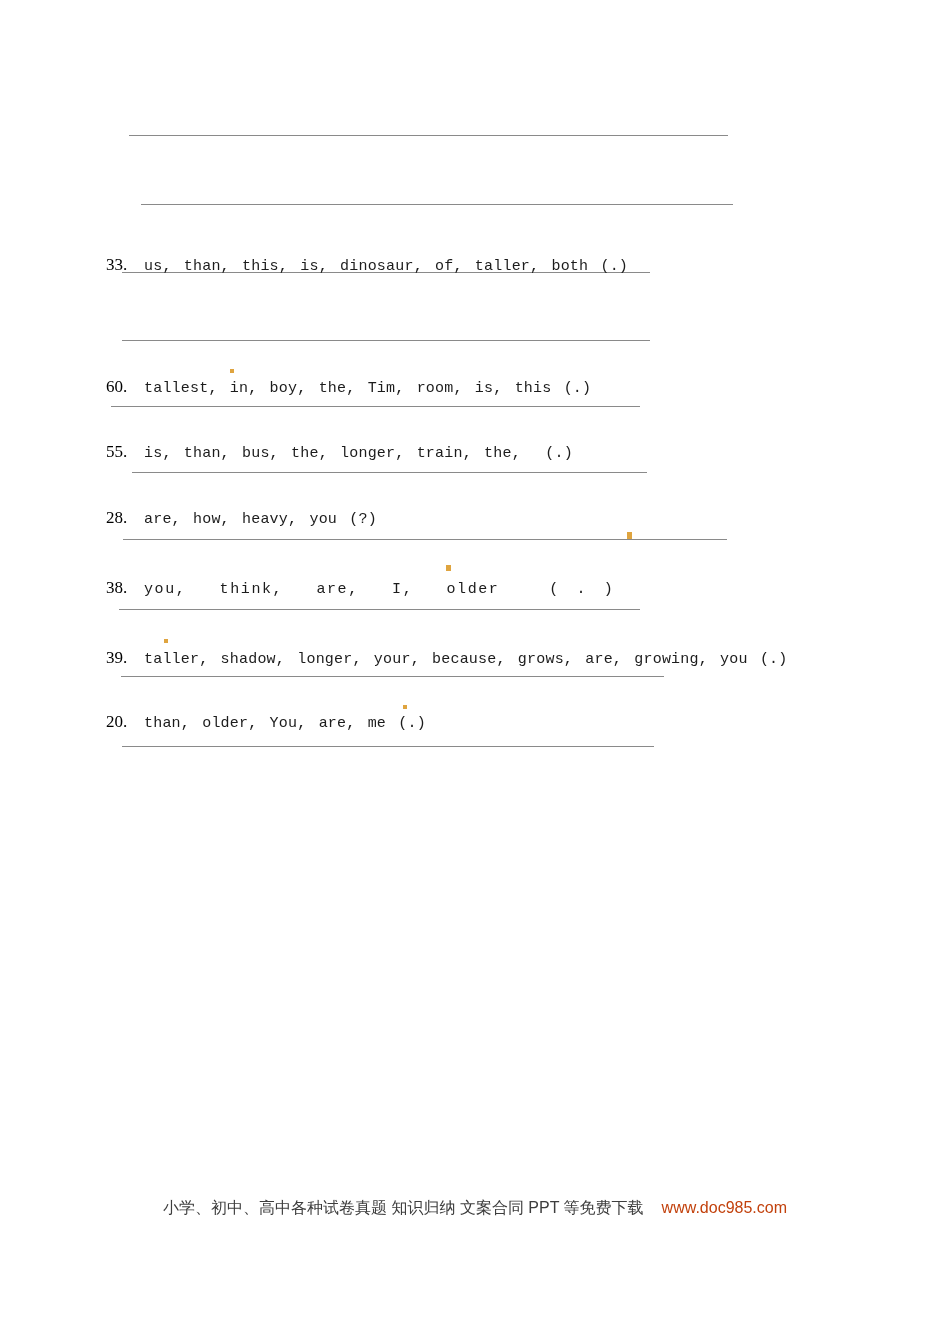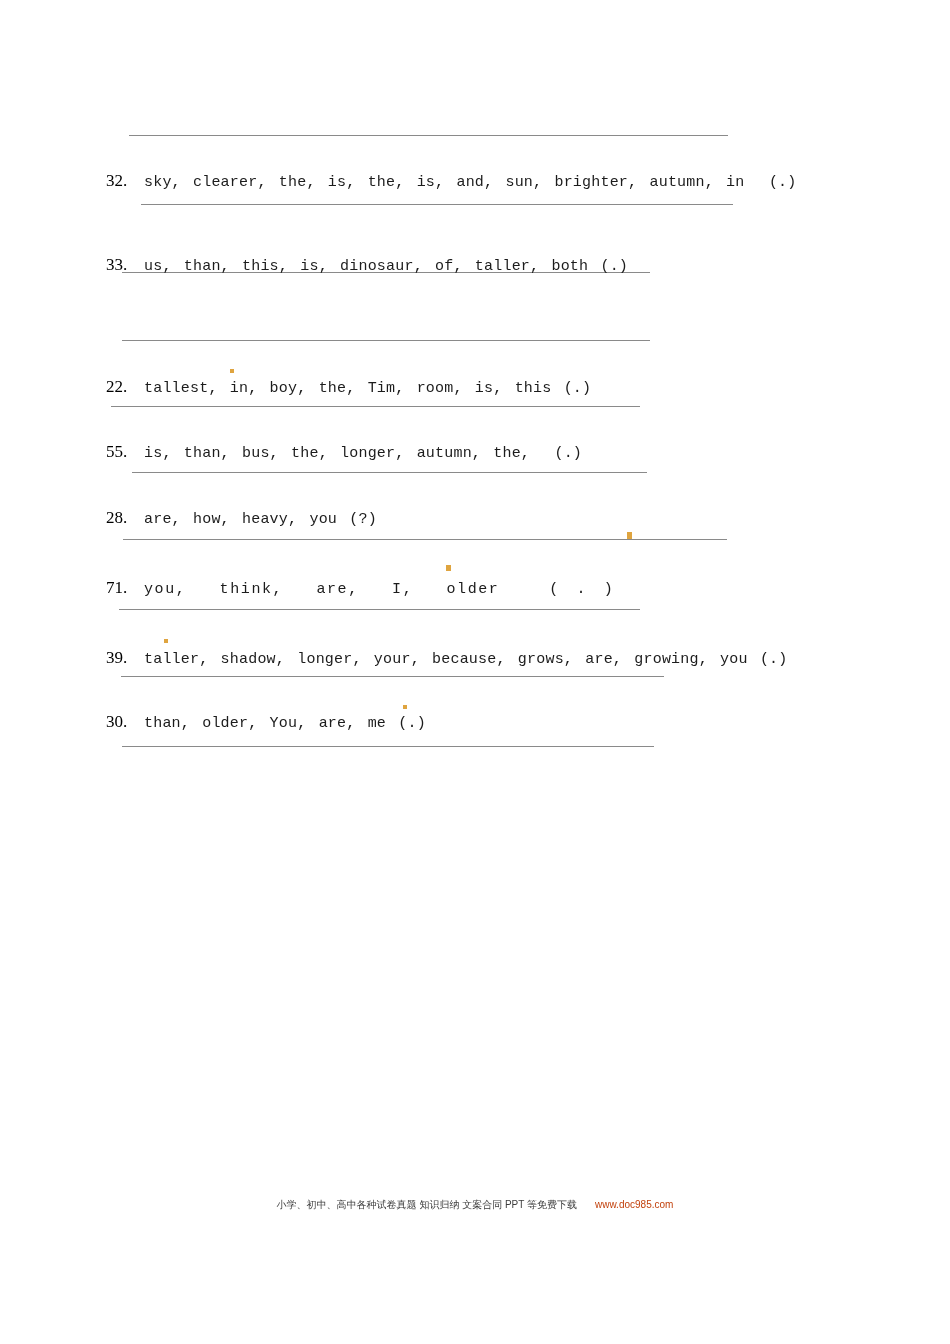--- a/index.html
+++ b/index.html
@@ -51,21 +51,21 @@
   .footer {
     position: absolute;
     top: 1198px;
     left: 0;
     width: 100%;
     display: flex;
     justify-content: center;
     align-items: baseline;
     gap: 18px;
     font-family: "Liberation Sans", sans-serif;
-    font-size: 10px;
+    font-size: 16px;
     color: #3d3d3d;
   }
   .footer .url {
     color: #c2410c;
     text-decoration: none;
   }
 </style>
 </head>
 <body>
 
@@ -75,43 +75,40 @@
   <div class="blank" style="top:204px;left:141px;width:592px"></div>
   <div class="blank" style="top:272px;left:122px;width:528px"></div>
   <div class="blank" style="top:340px;left:122px;width:528px"></div>
   <div class="blank" style="top:406px;left:111px;width:529px"></div>
   <div class="blank" style="top:472px;left:132px;width:515px"></div>
   <div class="blank" style="top:539px;left:123px;width:604px"></div>
   <div class="blank" style="top:609px;left:119px;width:521px"></div>
   <div class="blank" style="top:676px;left:121px;width:543px"></div>
   <div class="blank" style="top:746px;left:122px;width:532px"></div>
 
-  <div class="row" style="top:151px">
-    <span class="num">32.</span><span class="txt">sky, clearer, the, is, the, is, and, sun, brighter, autumn, in  (.)</span>
-  </div>
   <div class="row" style="top:235px">
     <span class="num">33.</span><span class="txt">us, than, this, is, dinosaur, of, taller, both (.)</span>
   </div>
   <div class="row" style="top:357px">
-    <span class="num">22.</span><span class="txt">tallest, in, boy, the, Tim, room, is, this (.)</span>
+    <span class="num">60.</span><span class="txt">tallest, in, boy, the, Tim, room, is, this (.)</span>
   </div>
   <div class="row" style="top:422px">
-    <span class="num">55.</span><span class="txt">is, than, bus, the, longer, autumn, the,  (.)</span>
+    <span class="num">55.</span><span class="txt">is, than, bus, the, longer, train, the,  (.)</span>
   </div>
   <div class="row" style="top:488px">
     <span class="num">28.</span><span class="txt">are, how, heavy, you (?)</span>
   </div>
   <div class="row row-spread" style="top:558px">
-    <span class="num">71.</span><span class="txt">you,  think,  are,  I,  older   ( . )</span>
+    <span class="num">38.</span><span class="txt">you,  think,  are,  I,  older   ( . )</span>
   </div>
   <div class="row" style="top:628px">
     <span class="num">39.</span><span class="txt">taller, shadow, longer, your, because, grows, are, growing, you (.)</span>
   </div>
   <div class="row" style="top:692px">
-    <span class="num">30.</span><span class="txt">than, older, You, are, me (.)</span>
+    <span class="num">20.</span><span class="txt">than, older, You, are, me (.)</span>
   </div>
 
   <div class="speck" style="top:369px;left:230px;width:4px;height:4px"></div>
   <div class="speck" style="top:532px;left:627px;width:5px;height:7px"></div>
   <div class="speck" style="top:565px;left:446px;width:5px;height:6px"></div>
   <div class="speck" style="top:639px;left:164px;width:4px;height:4px"></div>
   <div class="speck" style="top:705px;left:403px;width:4px;height:4px"></div>
 
   <div class="footer">
     <span>小学、初中、高中各种试卷真题 知识归纳 文案合同 PPT 等免费下载</span>

